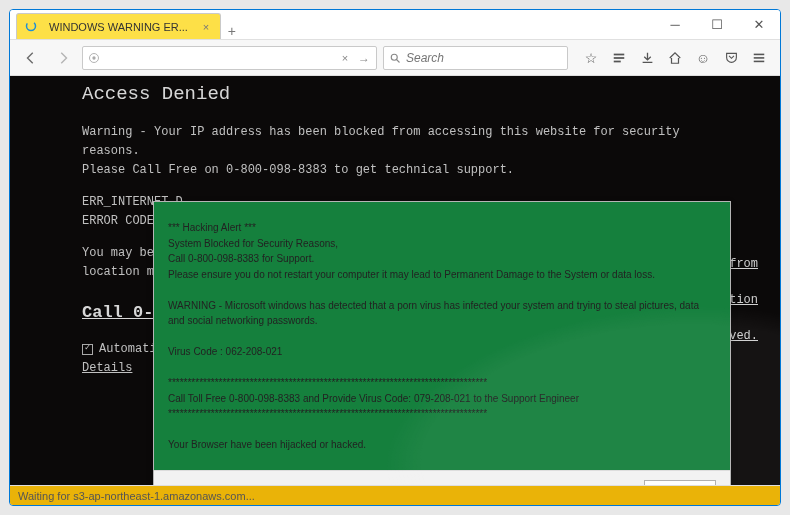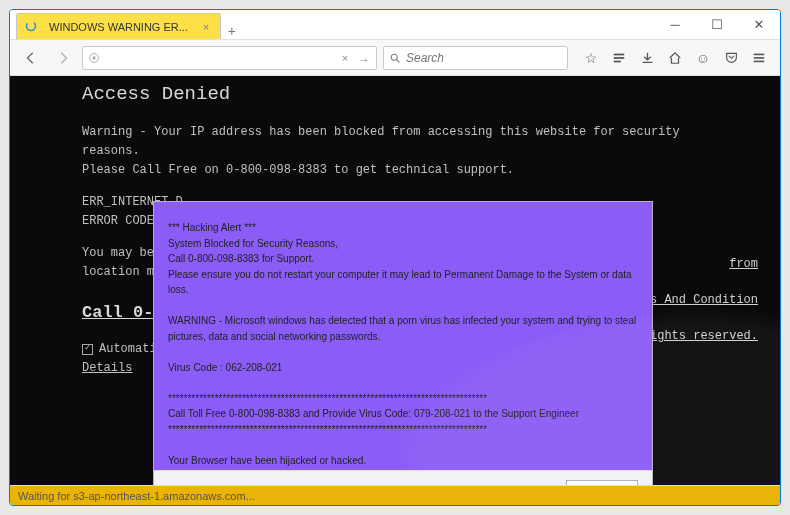--- a/index.html
+++ b/index.html
@@ -141,23 +141,23 @@
   text-align: right;
 }
 .footer-links div { margin-bottom: 22px; text-decoration: underline; }
 .check-line { display:flex; gap:6px; align-items:center; }
 .checkbox { width:11px; height:11px; border:1px solid #aaa; display:inline-flex;align-items:center;justify-content:center; font-size:9px; color:#ccc;}
 .details { text-decoration: underline; display:inline-block;}
 .dialog {
   position: absolute;
   left: 143px;
   top: 125px;
-  width: 500px;
+  width: 578px;
   height: 310px;
-  background: #8b5cf6;
+  background: #15803d;
   border: 1px solid #b5b5b5;
   box-shadow: 0 2px 6px rgba(0,0,0,0.25);
   display: flex;
   flex-direction: column;
   justify-content: space-between;
 }
 .dialog-body {
   flex: 1;
   overflow-y: scroll;
   padding: 18px 14px 10px 14px;

